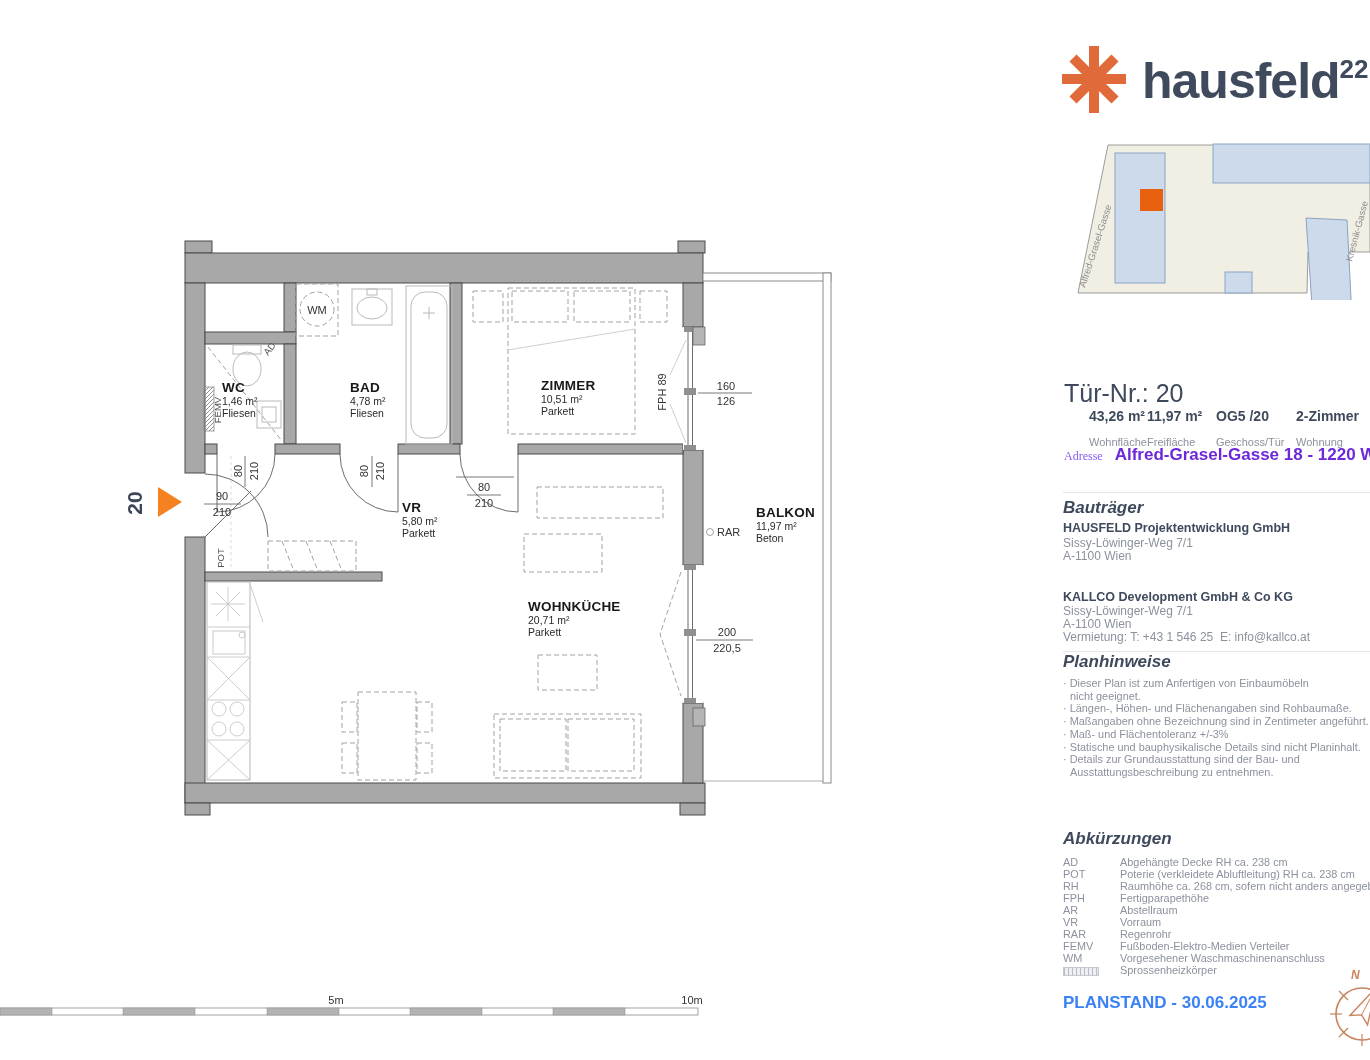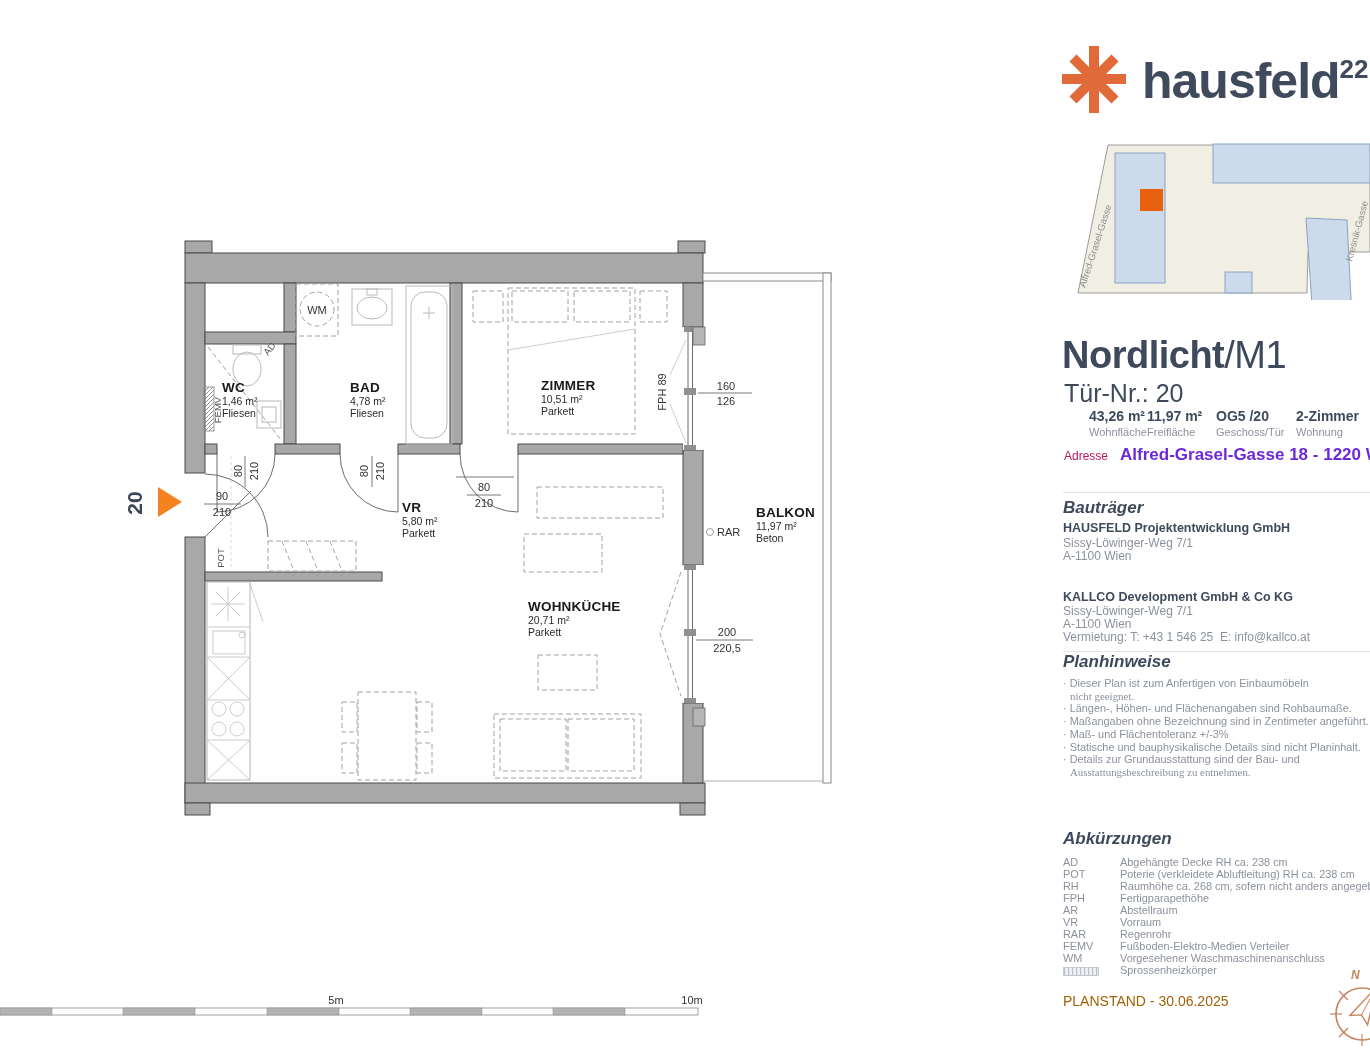--- a/index.html
+++ b/index.html
@@ -20,38 +20,38 @@
   .right{position:absolute;left:0;top:0;width:1300px;height:1060px;color:#3e4a5c;}
   .logo-star{position:absolute;left:1060px;top:40px;width:70px;height:80px;}
   .logo-word{position:absolute;left:1142px;top:52px;font-size:50px;font-weight:700;color:#3f4a5c;letter-spacing:-1px;white-space:nowrap;}
   .logo-word sup{font-size:26px;vertical-align:20px;letter-spacing:0;}
   .siteplan{position:absolute;left:1060px;top:138px;width:310px;height:162px;}
   .proj-title{position:absolute;left:1062px;top:334px;font-size:38px;font-weight:700;color:#3e4a5c;letter-spacing:-0.5px;white-space:nowrap;}
   .proj-title .variant{font-weight:400;}
   .door-line{position:absolute;left:1064px;top:379px;font-size:25px;color:#3e4a5c;white-space:nowrap;}
   .stat{position:absolute;top:408px;white-space:nowrap;}
   .stat .v{font-size:14px;font-weight:bold;color:#3e4a5c;}
-  .stat .l{font-size:11px;color:#8b919d;margin-top:2px;}
+  .stat .l{font-size:11px;color:#8b919d;margin-top:12px;}
   .addr{position:absolute;left:1064px;top:445px;font-size:12px;white-space:nowrap;}
-  .addr .al{color:#be185d;}
+  .addr .al{color:#8b5cf6;font-family:Liberation Serif, serif;}
   .addr .av{color:#6d28d9;font-weight:bold;margin-left:12px;font-size:17px;}
   .rule{position:absolute;left:1063px;width:307px;border-top:1px solid #e3e5e9;height:0;}
   .h2{position:absolute;left:1063px;font-size:17px;font-weight:700;color:#3e4a5c;white-space:nowrap;font-style:italic;}
   .line12b{position:absolute;left:1063px;font-size:12.5px;font-weight:bold;color:#3e4a5c;white-space:nowrap;}
   .line12{position:absolute;left:1063px;font-size:12px;color:#8b919d;white-space:nowrap;white-space:pre;}
   .notes{position:absolute;left:1063px;top:677px;width:305px;font-size:10.9px;color:#8b919d;}
   .note-line{line-height:12.7px;white-space:nowrap;}
-  .note-line.cont{padding-left:7px;font-family:Liberation Serif, serif;}
+  .note-line.cont{padding-left:7px;}
   .abbrs{position:absolute;left:1063px;top:856px;font-size:10.9px;color:#8b919d;}
   .abbr-row{line-height:12px;white-space:nowrap;}
   .abbr-key{display:inline-block;width:57px;}
   .radiator-symbol{display:inline-block;width:34px;height:7px;vertical-align:middle;
     background:repeating-linear-gradient(90deg,#b9bcc4 0,#b9bcc4 1.5px,#eceef2 1.5px,#eceef2 4px);
     border:1px solid #c5c8d0;}
-  .planstand{position:absolute;left:1063px;top:993px;font-size:14px;font-weight:normal;color:#a16207;white-space:nowrap;}
+  .planstand{position:absolute;left:1063px;top:993px;font-size:17px;font-weight:bold;color:#3b82f6;white-space:nowrap;}
   .compass{position:absolute;left:1325px;top:958px;width:45px;height:102px;}
 </style>
 </head>
 <body>
 
 <svg class="plan" viewBox="0 0 900 1060">
   <defs>
     <pattern id="hatch" width="4" height="4" patternUnits="userSpaceOnUse">
       <path d="M0 4 L4 0" stroke="#777" stroke-width="0.8"></path>
     </pattern>
@@ -280,21 +280,20 @@
     <polygon points="1108,145 1370,145 1370,252 1308,252 1307,293 1078,293" fill="#f1eee4" stroke="#9b9b99" stroke-width="1"></polygon>
     <rect x="1213" y="144" width="157" height="39" fill="#ccdaeb" stroke="#8aa3c2" stroke-width="1"></rect>
     <polygon points="1306,218 1347,220 1352,318 1313,320" fill="#ccdaeb" stroke="#8aa3c2" stroke-width="1"></polygon>
     <rect x="1225" y="272" width="27" height="21" fill="#ccdaeb" stroke="#8aa3c2" stroke-width="1"></rect>
     <rect x="1115" y="153" width="50" height="130" fill="#ccdaeb" stroke="#8aa3c2" stroke-width="1"></rect>
     <rect x="1140" y="189" width="23" height="22" fill="#e8610f"></rect>
     <text x="1085" y="288" font-size="9.5" fill="#8e8e8e" transform="rotate(-72 1085 288)">Alfred-Grasel-Gasse</text>
     <text x="1352" y="262" font-size="9.5" fill="#8e8e8e" transform="rotate(-75 1352 262)">Kresnik-Gasse</text>
   </svg>
 
-  <div class="proj-title"><span>Nordlicht</span><span class="variant">/M1</span></div>
   <div class="door-line">Tür-Nr.: 20</div>
 
   <div class="stat" style="left:1089px">
     <div class="v">43,26 m²</div>
       <div class="l">Wohnfläche</div>
   </div>
   <div class="stat" style="left:1147px">
     <div class="v">11,97 m²</div>
       <div class="l">Freifläche</div>
   </div>

